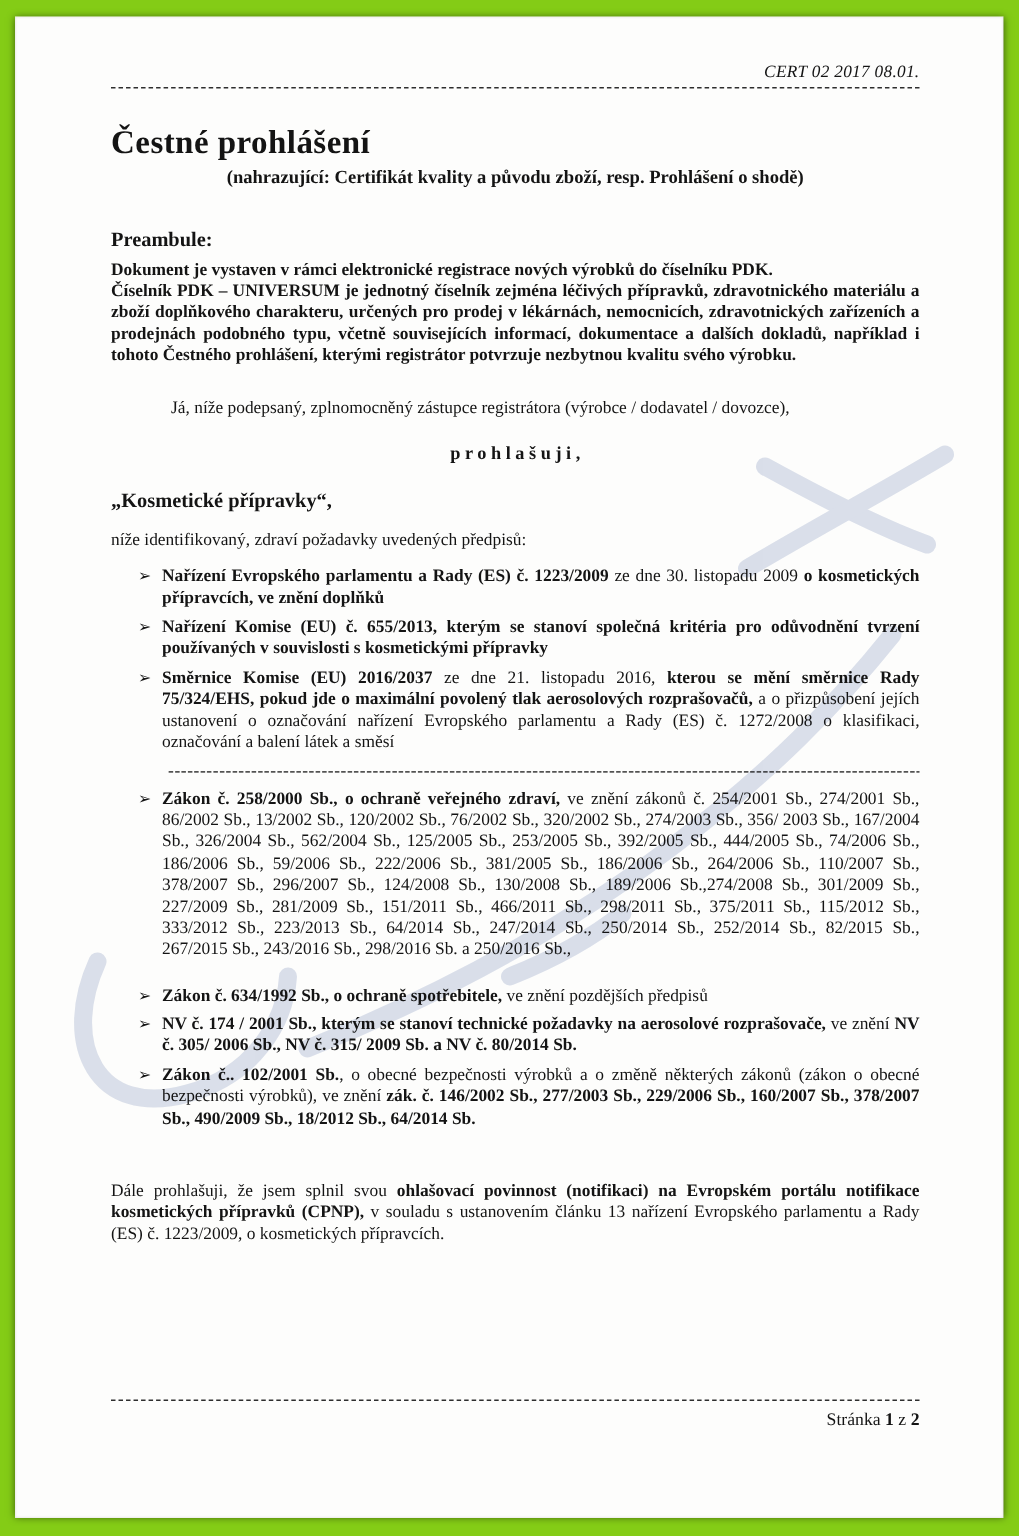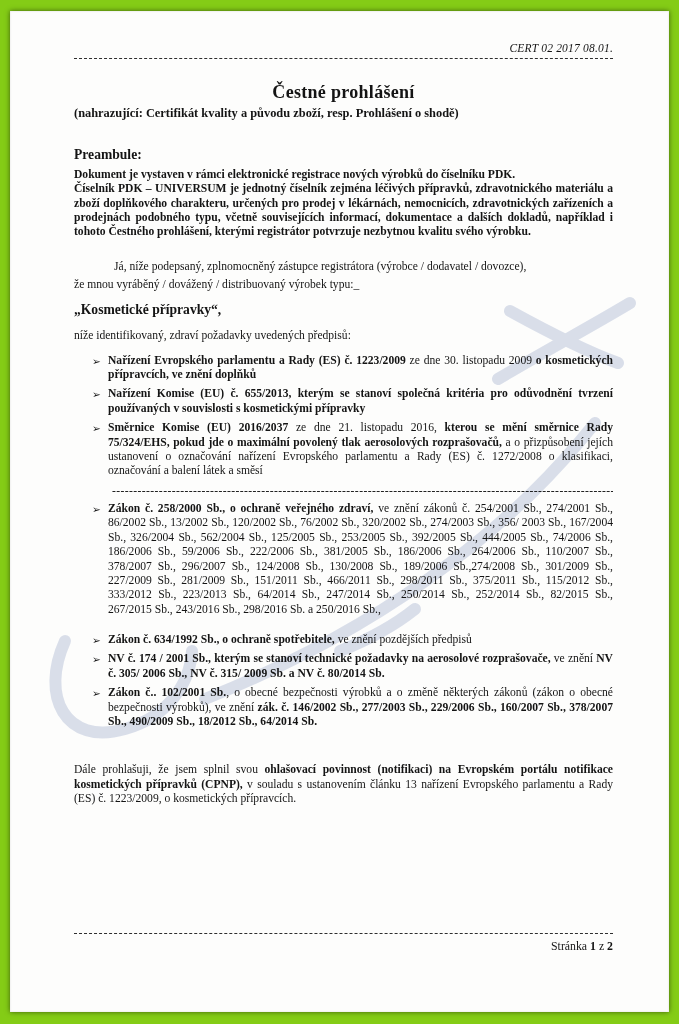--- a/index.html
+++ b/index.html
@@ -8,22 +8,22 @@
     position:absolute;left:10px;top:11px;width:659px;height:1001px;box-sizing:border-box;
     background:#fdfdfc;box-shadow:0 0 5px rgba(0,0,0,.55), inset 0 0 2px rgba(0,0,0,.15);
     padding:30px 56px 0 64px;
     font-family:"Liberation Serif", serif;
     color:#141414;font-size:11.6px;line-height:1.24;
   }
   .content{position:relative;z-index:1;}
   .watermark{position:absolute;inset:0;z-index:0;pointer-events:none;}
   .hdr-row{text-align:right;font-style:italic;font-size:11.5px;letter-spacing:.2px;}
   .dash-line{border-top:1.4px dashed #2e2e2e;margin-top:3px;}
-  h1.title{font-size:18px;font-weight:bold;text-align:center;margin:22px 0 2px 0;letter-spacing:.3px;}
-  .subtitle{font-size:12.4px;font-weight:bold;text-align:left;margin-bottom:26px;}
+  h1.title{font-size:22px;font-weight:bold;margin:22px 0 2px 0;letter-spacing:.3px;}
+  .subtitle{font-size:12.4px;font-weight:bold;text-align:center;margin-bottom:26px;}
   .pre-head{font-size:13.6px;font-weight:bold;margin:0 0 4px 0;}
   .bold-block p{margin:0;font-weight:bold;text-align:justify;}
   .declarant{margin:20px 0 0 0;text-indent:40px;}
   .prohlasuji{text-align:center;font-weight:bold;font-size:12.2px;margin:16px 0;}
   .product-intro{margin:4px 0 0 0;}
   .product-type{text-align:left;font-weight:bold;font-size:13.6px;margin:10px 0;}
   .req-intro{margin:6px 0 10px 0;}
   ul.blist{list-style:none;margin:0;padding:0 0 0 18px;}
   ul.blist li{display:flex;margin:0 0 5px 0;}
   ul.blist .marker{flex:0 0 16px;font-size:10.5px;padding-top:1px;}
@@ -60,22 +60,22 @@
       <div class="subtitle">(nahrazující: Certifikát kvality a původu zboží, resp. Prohlášení o shodě)</div>
 
       <div class="pre-head">Preambule:</div>
       <div class="bold-block">
         <p>Dokument je vystaven v rámci elektronické registrace nových výrobků do číselníku PDK.</p>
         <p>Číselník PDK – UNIVERSUM je jednotný číselník zejména léčivých přípravků, zdravotnického materiálu a zboží doplňkového charakteru, určených pro prodej v lékárnách, nemocnicích, zdravotnických zařízeních a prodejnách podobného typu, včetně souvisejících informací, dokumentace a dalších dokladů, například i tohoto Čestného prohlášení, kterými registrátor potvrzuje nezbytnou kvalitu svého výrobku.</p>
       </div>
 
       <p class="declarant">Já, níže podepsaný, zplnomocněný zástupce registrátora (výrobce / dodavatel / dovozce),</p>
 
+      <div class="prohlasuji">p r o h l a š u j i ,</div>
 
-      <p class="product-intro">že mnou vyráběný / dovážený  / distribuovaný výrobek typu:_</p>
 
       <div class="product-type">„Kosmetické přípravky“,</div>
 
       <p class="req-intro">níže identifikovaný, zdraví požadavky uvedených předpisů:</p>
 
       <ul class="blist">
         <li>
           <span class="marker">➢</span>
           <div class="btext"><span class="b">Nařízení Evropského parlamentu a Rady (ES) č. 1223/2009</span><span> ze dne 30. listopadu 2009 </span><span class="b">o kosmetických přípravcích, ve znění doplňků</span></div>
         </li>

